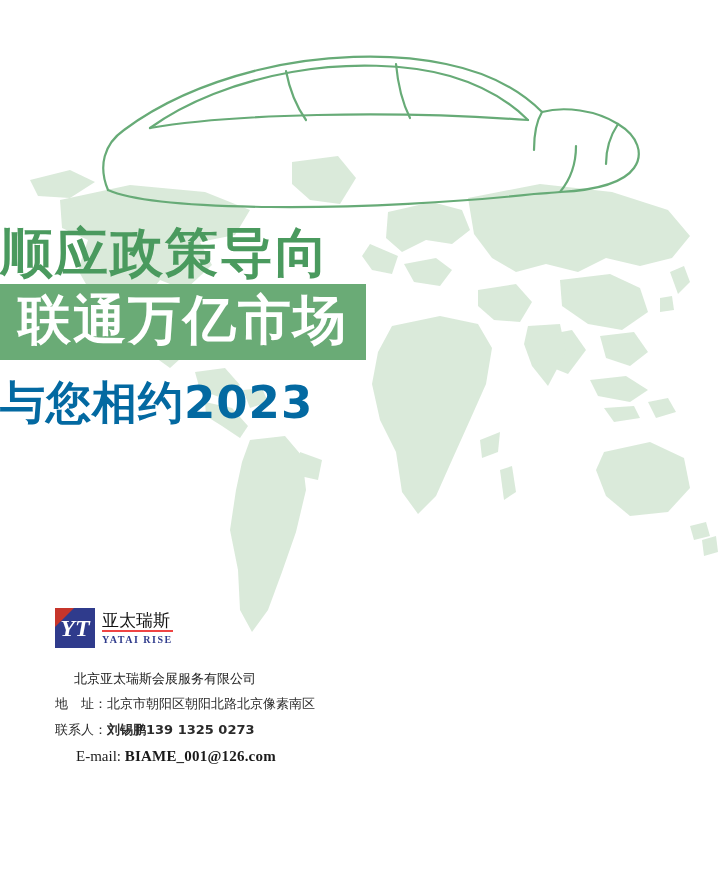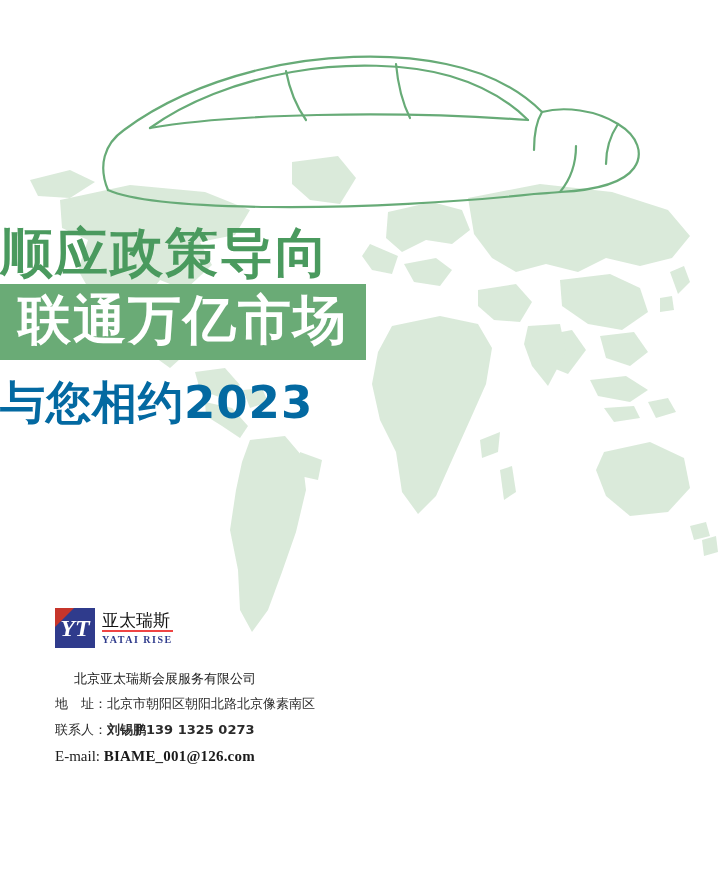--- a/index.html
+++ b/index.html
@@ -174,20 +174,21 @@
     color: #2b2b2b;
   }
   .info-line.bold-value .value {
     font-weight: bold;
   }
   .email-line {
     font-family: "Liberation Serif", serif;
     font-size: 15px;
     line-height: 26px;
     color: #1a1a1a;
+    margin-left: 21px;
   }
   .email-line .value {
     font-weight: bold;
     letter-spacing: 0.2px;
   }
 </style>
 </head>
 <body>
 
 <div id="poster">

